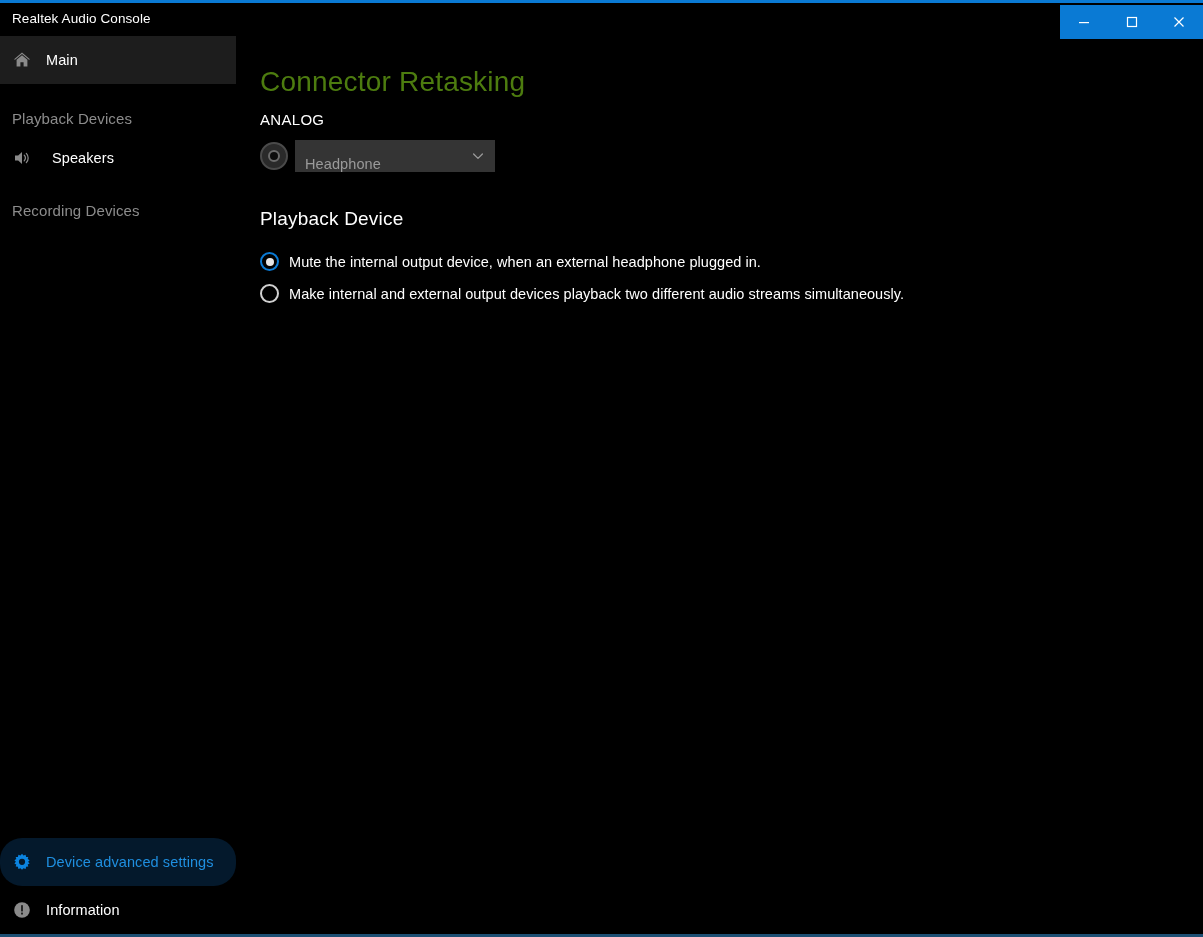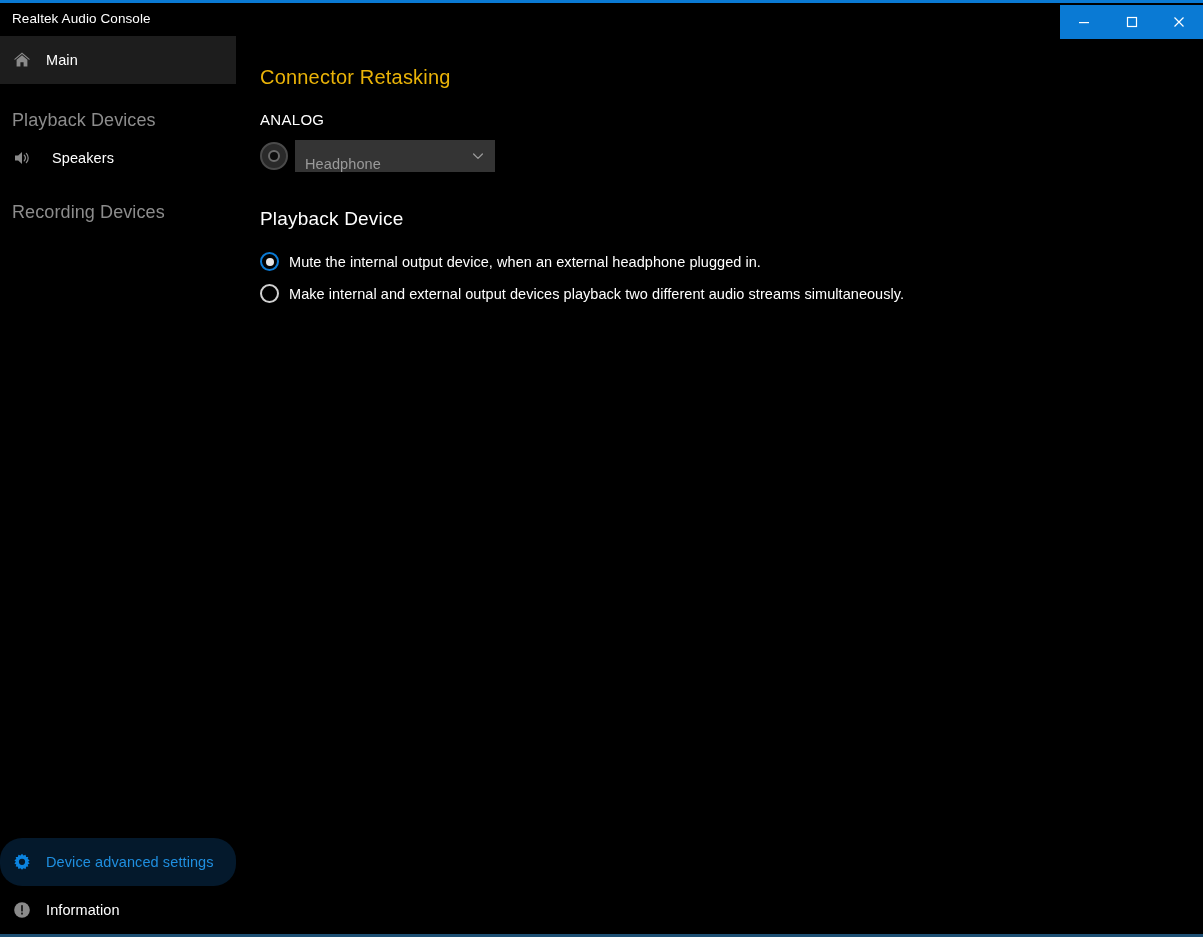--- a/index.html
+++ b/index.html
@@ -77,21 +77,21 @@
   .nav-icon svg { display:block; }
   .nav-label {
     font-size:14.5px; color:#ffffff;
     letter-spacing:0.1px;
     white-space:nowrap;
   }
   .nav-item.accent .nav-label { color:#1f8fe0; }
   .nav-item.accent .nav-icon  { color:#0b84e0; }
 
   .nav-group-title {
-    font-size:18px; color:#8c8c8c;
+    font-size:15px; color:#8c8c8c;
     padding-left:12px;
     letter-spacing:0.1px;
     white-space:nowrap;
   }
 
   
   .s-main       { position:absolute; left:0; top:0;   width:236px; }
   .s-grp-play   { position:absolute; left:0; top:74px; }
   .s-speakers   { position:absolute; left:0; top:98px; width:236px;gap:6px; }
   .s-grp-rec    { position:absolute; left:0; top:166px; }
@@ -99,21 +99,21 @@
   .s-advanced   { position:absolute; left:0; top:802px; width:236px;border-radius:22px; }
   .s-info       { position:absolute; left:0; top:850px; width:236px; }
 
   
   .content {
     position:absolute; left:260px; top:36px;
     width:943px; height:901px;
   }
   .h1 {
     position:absolute; left:0; top:30px;
-    font-size:20px; color:#eab308;
+    font-size:28px; color:#4d7c0f;
     font-weight:400;
     letter-spacing:0.2px;
     white-space:nowrap;
   }
   .subhead {
     position:absolute; left:0; top:75px;
     font-size:15px; color:#ffffff;
     letter-spacing:0.3px;
     white-space:nowrap;
   }

